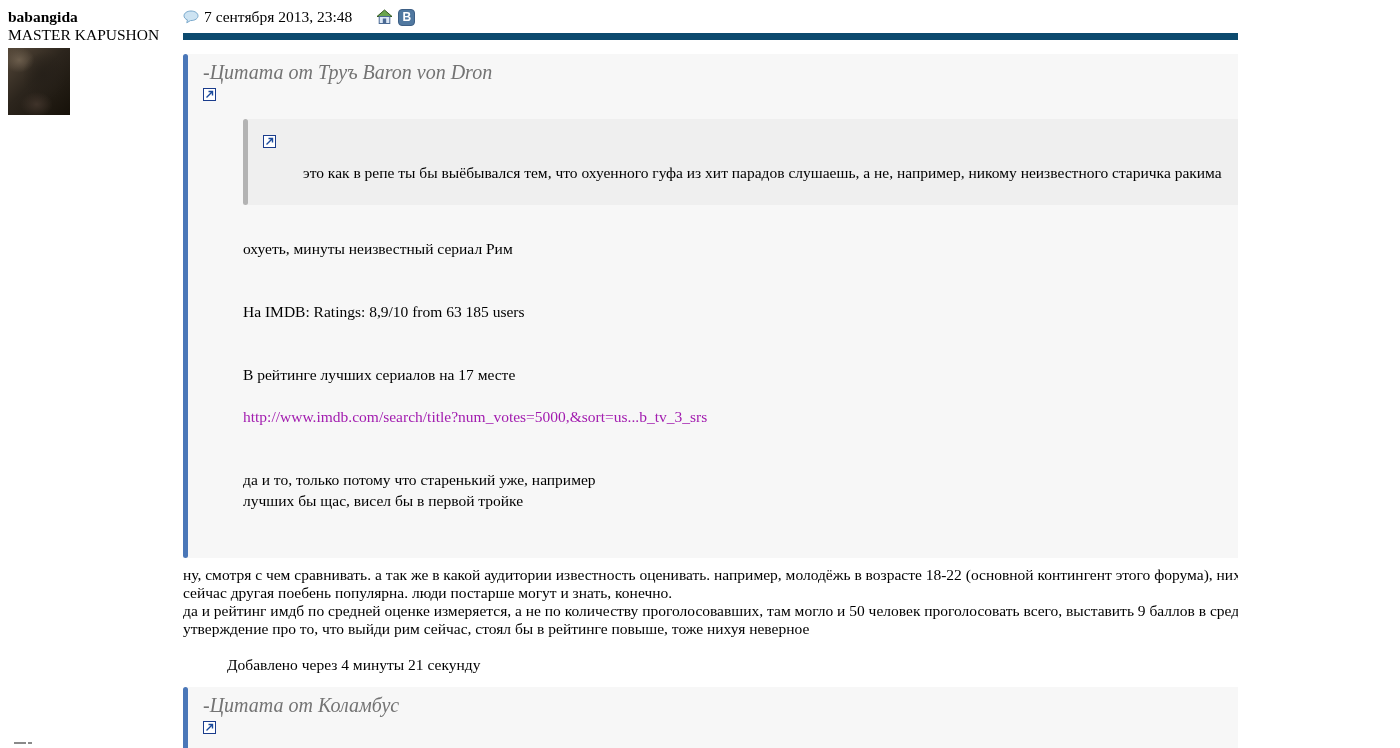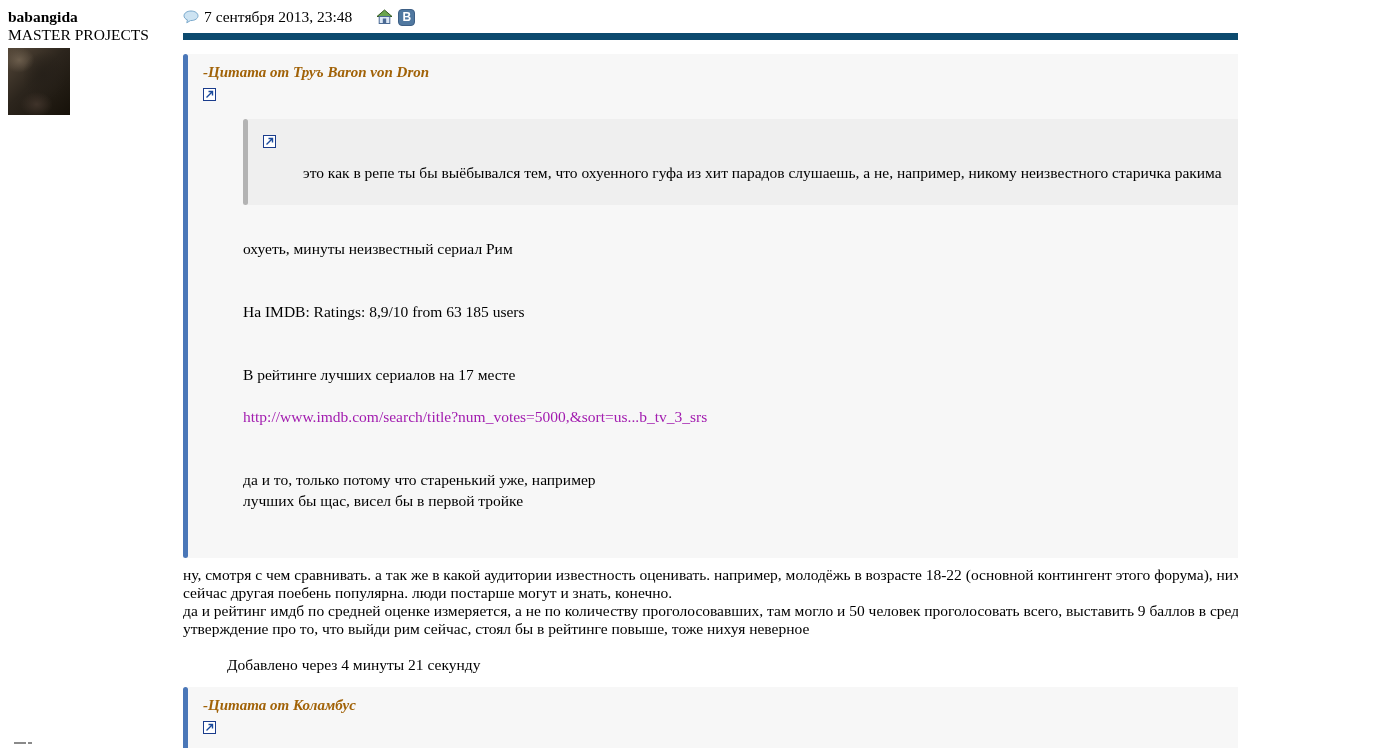--- a/index.html
+++ b/index.html
@@ -30,21 +30,21 @@
   .vk-btn { margin-left:5px; width:17px; height:17px; background:#5078a0; border:1px solid #3d5f85; border-radius:4px;
             color:#fff; font-weight:bold; font-size:12px; font-family:"Liberation Sans", sans-serif; }
   .post-number { margin-left:auto; font-weight:bold; }
   .post-number a { color:#000; text-decoration:none; cursor:pointer; }
 
   
   .quote { position:relative; background:#f7f7f7; border-radius:6px; padding:9px 10px 26px 20px; }
   .quote::before { content:""; position:absolute; left:0; top:0; bottom:0; width:5px; border-radius:6px; background:#4a77b8; }
   .quote.nested { background:#efefef; margin-left:40px; margin-right:54px; margin-top:16px; padding-bottom:22px; }
   .quote.nested::before { background:#b3b3b3; }
-  .quote-header { color:#a16207; font-style:italic; font-weight:bold; font-size:15px; }
+  .quote-header { color:#737373; font-style:italic; font-weight:normal; font-size:20px; }
   .viewpost { display:inline-flex; align-items:center; justify-content:center;
               margin-top:7px; width:13px; height:13px; background:#fff; border:1px solid #1a3c8c; cursor:pointer; }
   .quote-message { margin-left:40px; margin-top:12px; line-height:21px; white-space:pre-line; }
   .q-gap { margin-bottom:21px; }
   .q-link { font-weight:normal; color:#a21caf; text-decoration:none; cursor:pointer; display:inline-block; }
 
   .quote-outer { margin-top:14px; }
   .quote-second { margin-top:13px; }
 
   .para { margin-top:0; white-space:pre-line; }
@@ -57,21 +57,21 @@
   .sig-divider .seg1 { left:0; width:12px; }
   .sig-divider .seg2 { left:14px; width:4px; }
 </style>
 </head>
 <body>
 
 <div class="page">
 
   <div class="sidebar">
     <a class="username">babangida</a>
-    <div class="usertitle">MASTER PROJECTS</div>
+    <div class="usertitle">MASTER KAPUSHON</div>
     <div class="avatar"></div>
   </div>
 
   <div class="content">
 
     <div class="post-header">
       <span class="icon-btn">
         <svg width="16" height="14" viewBox="0 0 16 14">
           <path d="M8 1 C4.1 1 1 3.1 1 5.8 c0 1.8 1.4 3.3 3.4 4.1 L3.8 12.8 l3.6 -2.2 C12.4 10.6 15 8.3 15 5.8 15 3.1 11.9 1 8 1 Z" fill="#cde3f2" stroke="#7aa9cc" stroke-width="1"></path>
         </svg>

